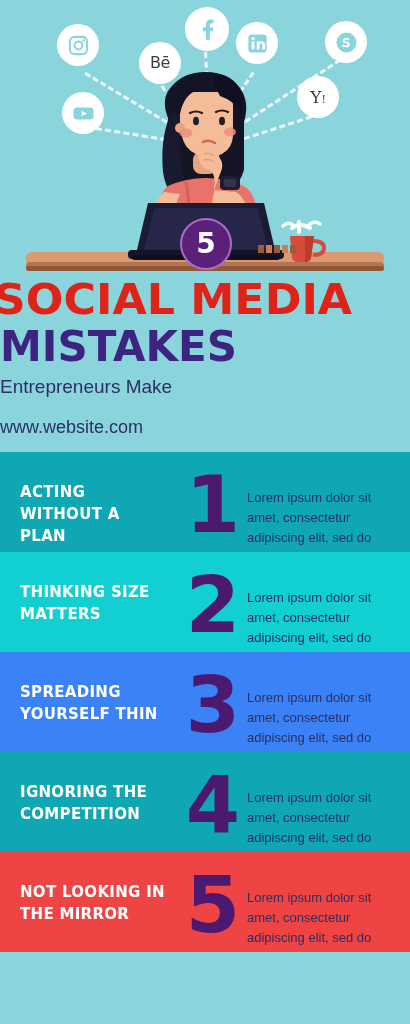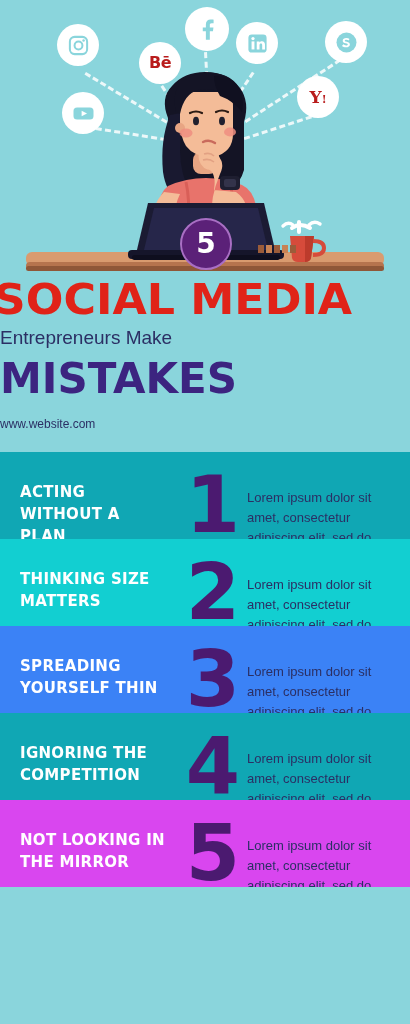--- a/index.html
+++ b/index.html
@@ -35,22 +35,22 @@
   .bubble {
     position:absolute;
     border-radius:50%;
     background:#FFFFFF;
     display:flex; align-items:center; justify-content:center;
     color:#8AD5DC;
     box-shadow:0 0 0 0 rgba(0,0,0,0);
   }
   .bubble svg { display:block; }
   .bubble .glyph {
-    font-weight:bold; line-height:1;
-    color:#b91c1c;
+    font-weight:normal; line-height:1;
+    color:#404040;
   }
 
   
   #character { position:absolute; left:0; top:0; width:410px; height:300px; }
 
   
   #badge {
     position:absolute; left:180px; top:218px;
     width:52px; height:52px; border-radius:50%;
     background:#5B2178;
@@ -87,30 +87,30 @@
   }
   #title-tag {
     font-family:"Liberation Sans", sans-serif;
     font-size:19px;
     color:#2B2F64;
     line-height:1.7;
     font-weight:400;
   }
   #site {
     font-family:"Liberation Sans", sans-serif;
-    font-size:12px;
+    font-size:18px;
     color:#2B2F64;
     margin-top:13px;
   }
 
   
   #rows { position:absolute; left:0; top:452px; width:410px; }
   .row {
     position:relative;
-    width:410px; height:87px;
+    width:410px; height:100px;
     overflow:hidden;
   }
   .row-title {
     position:absolute; left:20px; top:30px; width:150px;
     color:#FFFFFF;
     font-family:"DejaVu Sans", sans-serif;
     font-weight:bold;
     font-size:15px;
     line-height:1.45;
     letter-spacing:.3px;
@@ -278,22 +278,22 @@
     <div class="bubble" style="left:297px; top:76px; width:42px; height:42px;">
       <span class="glyph" style="font-size:17px; font-family:'DejaVu Serif', serif;">Y<span style="font-size:11px;">!</span></span>
     </div>
 
     <div id="badge">
       <span>5</span>
     </div>
 
     <div id="titleblock">
       <div id="title-main">SOCIAL MEDIA</div>
+      <div id="title-sub">MISTAKES</div>
       <div id="title-tag">Entrepreneurs Make</div>
-      <div id="title-sub">MISTAKES</div>
       <div id="site">www.website.com</div>
     </div>
   </div>
 
   <div id="rows">
 
     <div class="row" style="background:#10A7B4;">
       <div class="row-title">Acting Without A Plan</div>
       <div class="row-num">1</div>
       <div class="row-desc">Lorem ipsum dolor sit amet, consectetur adipiscing elit, sed do eiusmod.</div>
@@ -310,20 +310,20 @@
       <div class="row-num">3</div>
       <div class="row-desc">Lorem ipsum dolor sit amet, consectetur adipiscing elit, sed do eiusmod.</div>
     </div>
 
     <div class="row" style="background:#10A7B4;padding-left:16px;">
       <div class="row-title">Ignoring The Competition</div>
       <div class="row-num">4</div>
       <div class="row-desc">Lorem ipsum dolor sit amet, consectetur adipiscing elit, sed do eiusmod.</div>
     </div>
 
-    <div class="row" style="background:#d946ef;">
+    <div class="row" style="background:#ef4444;">
       <div class="row-title">Not Looking In The Mirror</div>
       <div class="row-num">5</div>
       <div class="row-desc">Lorem ipsum dolor sit amet, consectetur adipiscing elit, sed do eiusmod.</div>
     </div>
 
   </div>
 </div>
 
 </body></html>

